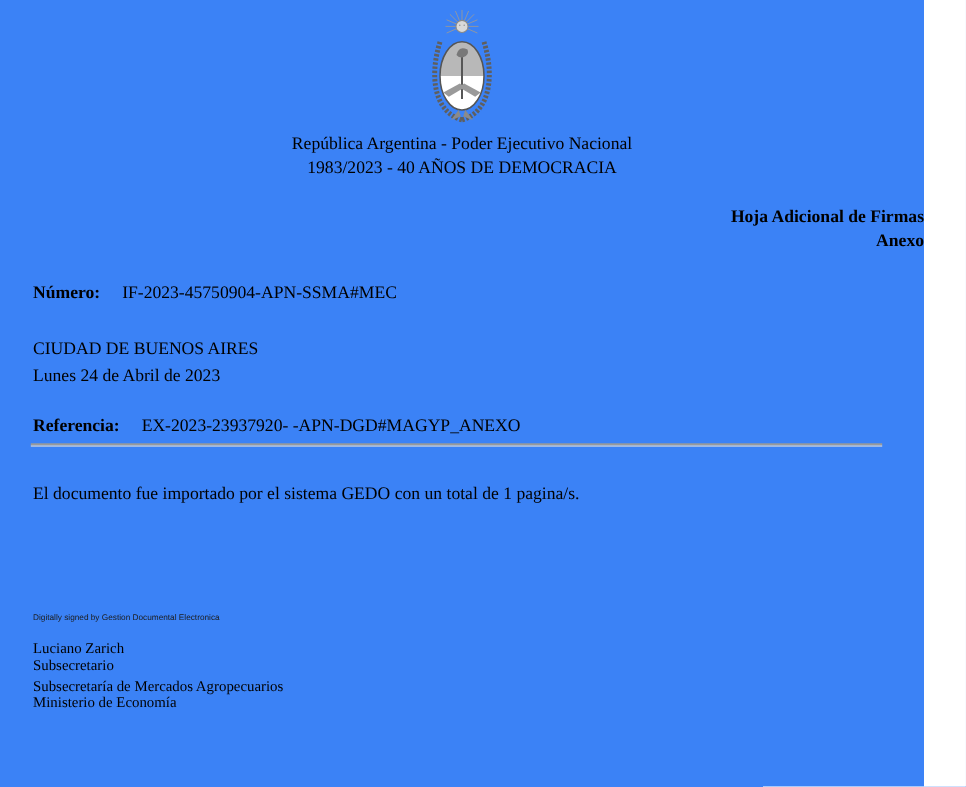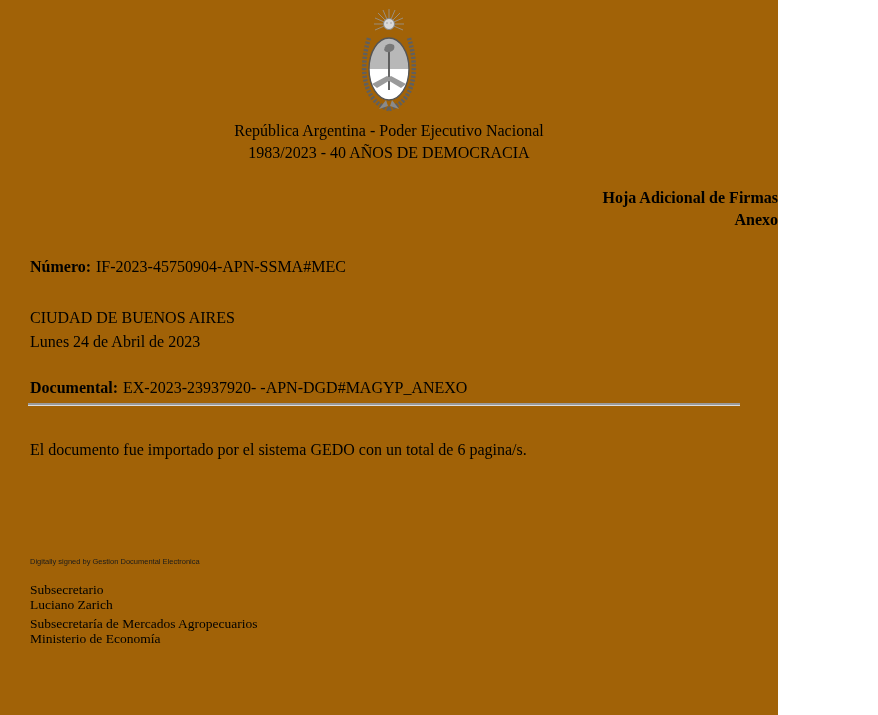--- a/index.html
+++ b/index.html
@@ -1,20 +1,20 @@
 <!DOCTYPE html>
 <html><head>
 <meta charset="utf-8">
 <style>
   html, body { margin: 0; padding: 0; background: #ffffff; }
   .page {
     position: relative;
-    width: 778px;
+    width: 840px;
     height: 715px;
-    background: #a16207;
+    background: #3b82f6;
     color: #000000;
     font-family: "Liberation Serif", "DejaVu Serif", serif;
     overflow: hidden;
   }
   .coat {
     width: 66px;
     height: 107px;
     margin: 8px auto 0 auto;
     display: block;
   }
@@ -31,21 +31,21 @@
     line-height: 22px;
   }
   .doc-title.first { margin-top: 23px; }
   .field-line {
     margin: 0 42px 0 30px;
     font-size: 16px;
     line-height: 21px;
   }
   .numero-line { margin-top: 25px; }
   .field-label { font-weight: bold; }
-  .field-value { margin-left: 5px; }
+  .field-value { margin-left: 20px; }
   .place-date {
     text-align: left;
     margin: 29px 42px 0 30px;
     font-size: 16px;
     line-height: 24px;
   }
   .referencia-line { margin-top: 23px; }
   .rule {
     margin: 5px 38px 0 28px;
     height: 0;
@@ -123,32 +123,32 @@
   <div class="field-line numero-line">
     <span class="field-label">Número:</span><span class="field-value">IF-2023-45750904-APN-SSMA#MEC</span>
   </div>
 
   <div class="place-date">
     <div>CIUDAD DE BUENOS AIRES</div>
     <div>Lunes 24 de Abril de 2023</div>
   </div>
 
   <div class="field-line referencia-line">
-    <span class="field-label">Documental:</span><span class="field-value">EX-2023-23937920- -APN-DGD#MAGYP_ANEXO</span>
+    <span class="field-label">Referencia:</span><span class="field-value">EX-2023-23937920- -APN-DGD#MAGYP_ANEXO</span>
   </div>
 
   <div class="rule"></div>
 
-  <div class="body-text">El documento fue importado por el sistema GEDO con un total de 6 pagina/s.</div>
+  <div class="body-text">El documento fue importado por el sistema GEDO con un total de 1 pagina/s.</div>
 
   <div class="digital-sig">
     <div>Digitally signed by Gestion Documental Electronica</div>
   </div>
 
   <div class="signer">
+    <div>Luciano Zarich</div>
     <div>Subsecretario</div>
-    <div>Luciano Zarich</div>
     <div class="signer-gap"></div>
     <div>Subsecretaría de Mercados Agropecuarios</div>
     <div>Ministerio de Economía</div>
   </div>
 
 </div>
 
 </body></html>

